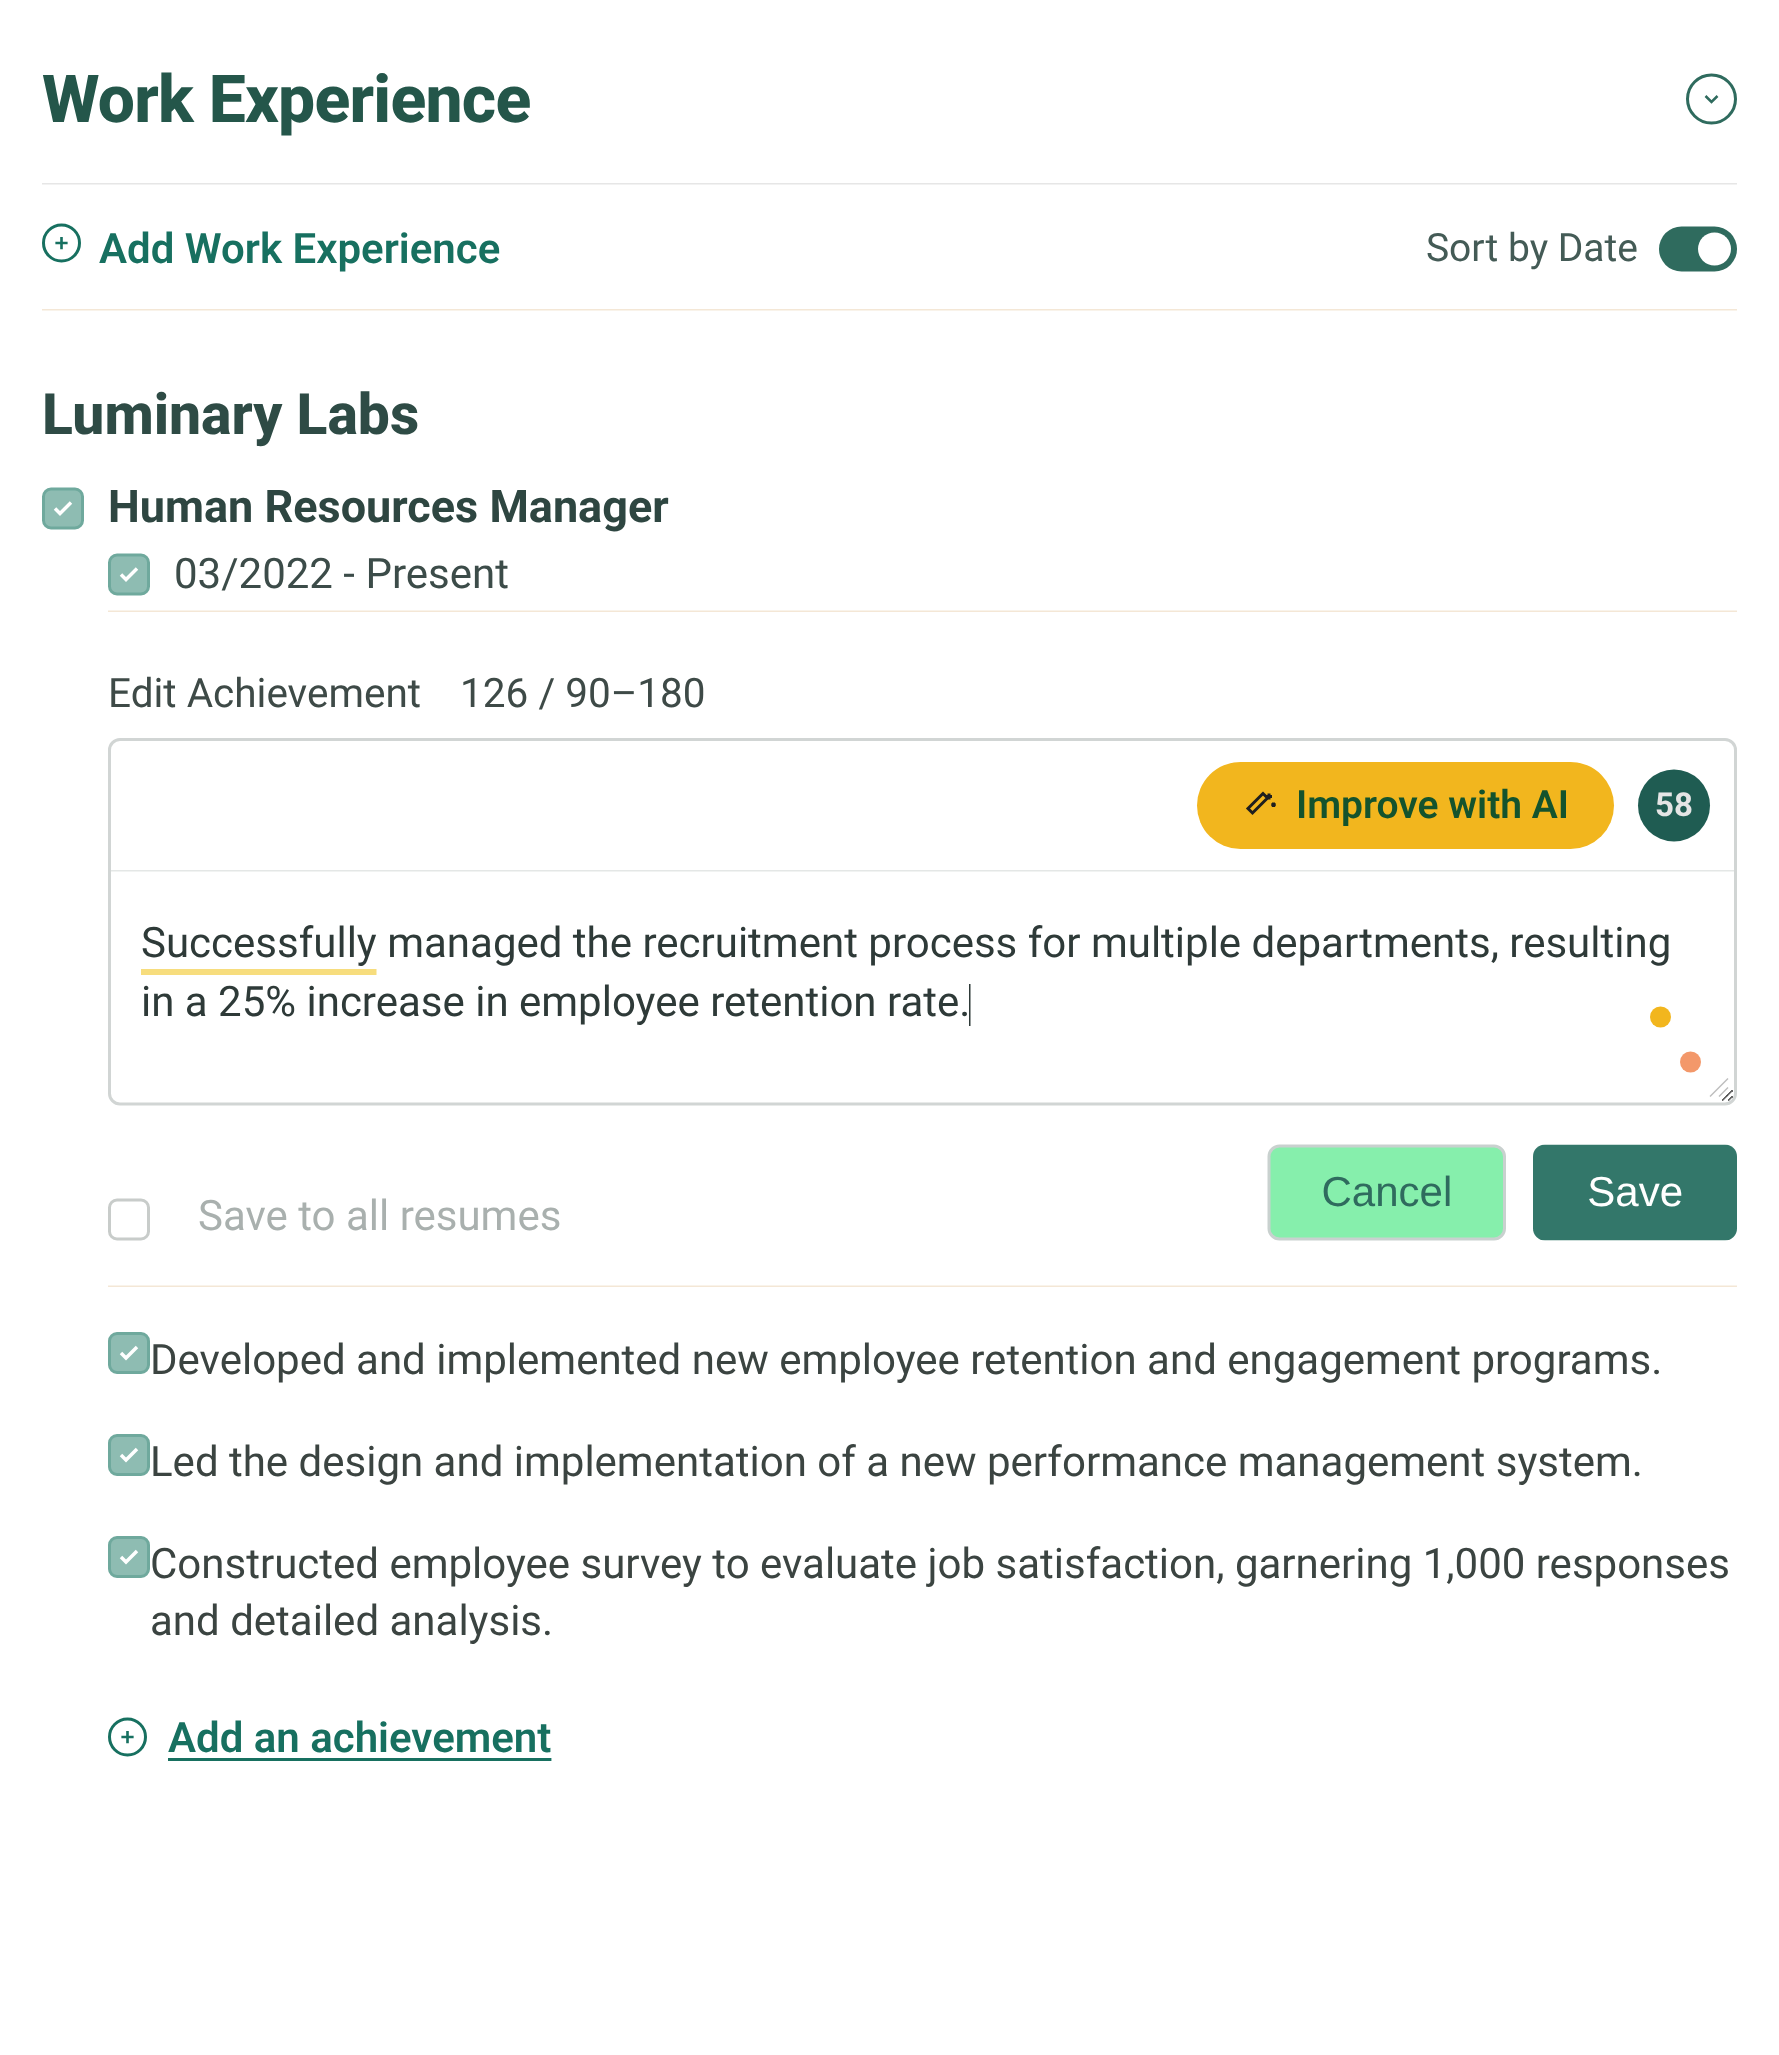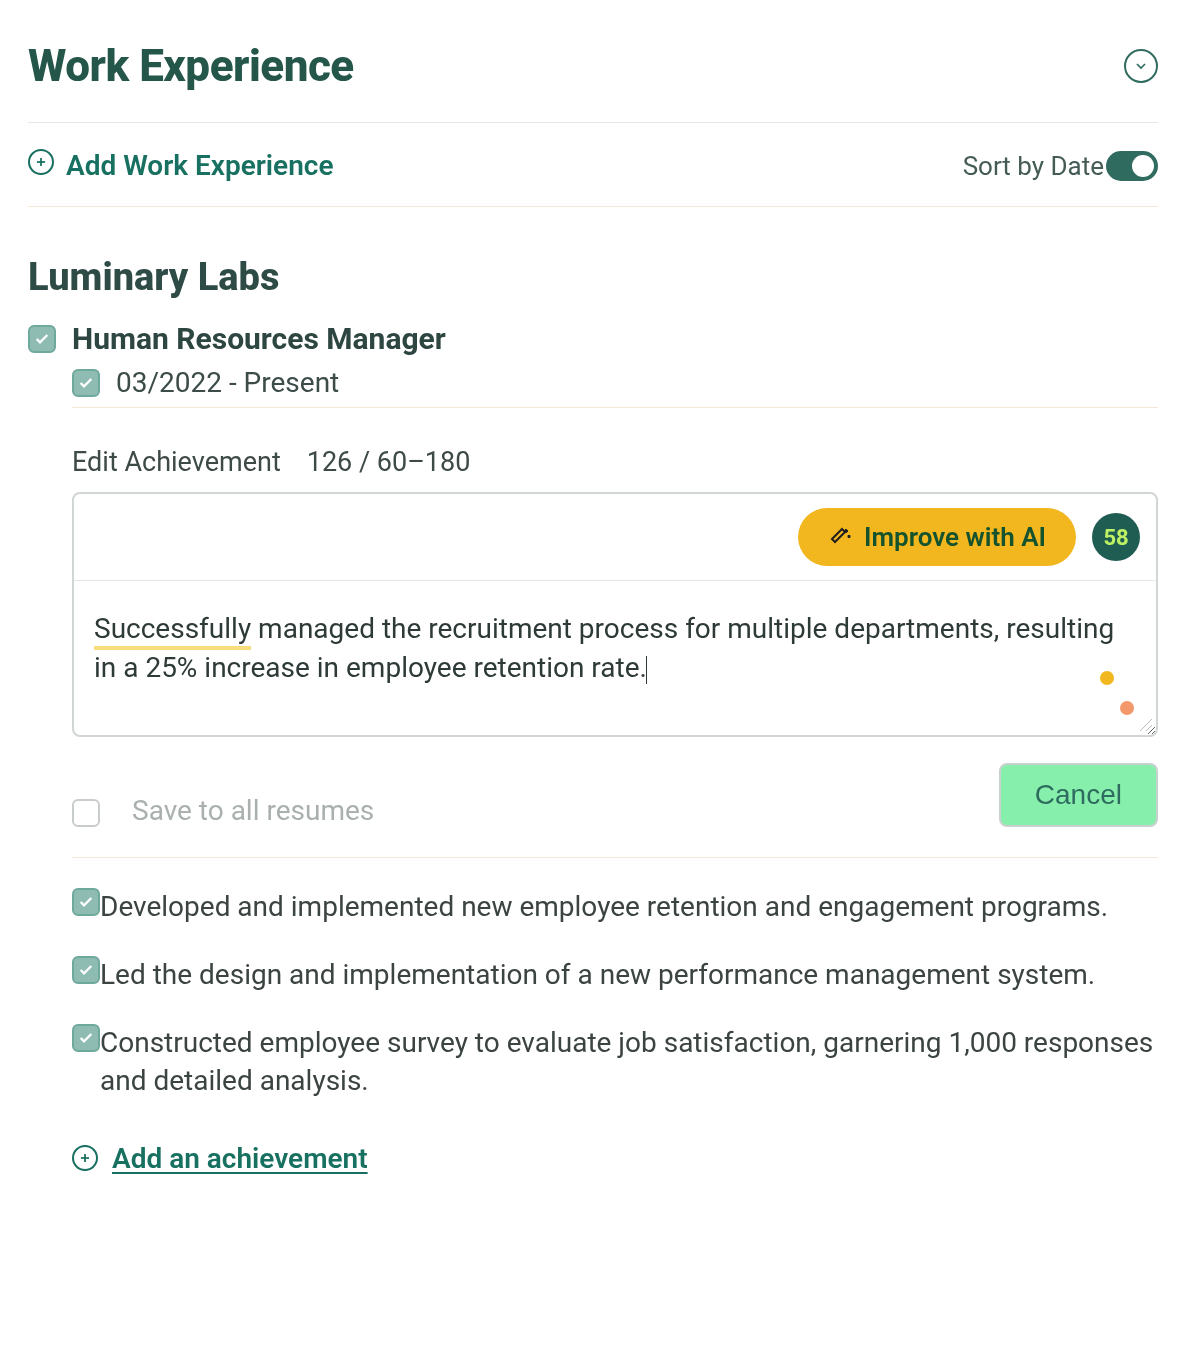--- a/index.html
+++ b/index.html
@@ -66,21 +66,21 @@
       border-radius: 50%;
       display: flex;
       align-items: center;
       justify-content: center;
       color: #177060;
       flex-shrink: 0;
     }
     .sort-wrap {
       display: flex;
       align-items: center;
-      gap: 2px;
+      gap: 14px;
       font-size: 26px;
       color: #445b56;
     }
     .toggle {
       width: 52px;
       height: 30px;
       border-radius: 30px;
       background: #2f6b5e;
       position: relative;
       cursor: pointer;
@@ -181,21 +181,21 @@
       align-items: center;
       gap: 12px;
       cursor: pointer;
     }
     .wand-svg { flex-shrink: 0; }
     .score-badge {
       width: 48px;
       height: 48px;
       border-radius: 50%;
       background: #1f5c52;
-      color: #bef264;
+      color: #e5e5e5;
       display: flex;
       align-items: center;
       justify-content: center;
       font-size: 22px;
       font-weight: 700;
     }
     .editor-body {
       padding: 28px 20px 48px 20px;
       font-size: 28px;
       line-height: 1.4;
@@ -346,21 +346,21 @@
     <div class="checkbox">
       <svg width="16" height="16" viewBox="0 0 24 24" fill="none" stroke="white" stroke-width="3.5">
           <polyline points="20 6 9 17 4 12"></polyline>
         </svg>
     </div>
     <span class="date-text">03/2022 - Present</span>
   </div>
 
   <div class="edit-label-row">
     <span>Edit Achievement</span>
-    <span>126 / 60–180</span>
+    <span>126 / 90–180</span>
   </div>
 
   <div class="editor-card">
     <div class="editor-header">
       <div class="improve-pill">
         <svg class="wand-svg" width="24" height="24" viewBox="0 0 24 24" fill="none" stroke="#1f1f1f" stroke-width="2">
           <path d="M14 4 L4 14 L7 17 L17 7 Z"></path>
           <line x1="18" y1="4" x2="18" y2="8"></line>
           <line x1="16" y1="6" x2="20" y2="6"></line>
           <line x1="21" y1="10" x2="21" y2="13"></line>
@@ -380,20 +380,21 @@
         <line x1="13" y1="14" x2="14" y2="13"></line>
       </svg>
     </div>
   </div>
 
   <div class="action-row">
     <div class="checkbox-empty"></div>
     <span class="save-all-label">Save to all resumes</span>
     <div class="spacer"></div>
     <button class="btn btn-cancel">Cancel</button>
+    <button class="btn btn-save">Save</button>
   </div>
 
   <div class="achievement-item">
     <div class="checkbox">
       <svg width="16" height="16" viewBox="0 0 24 24" fill="none" stroke="white" stroke-width="3.5">
           <polyline points="20 6 9 17 4 12"></polyline>
         </svg>
     </div>
     <span class="text">Developed and implemented new employee retention and engagement programs.</span>
   </div>

